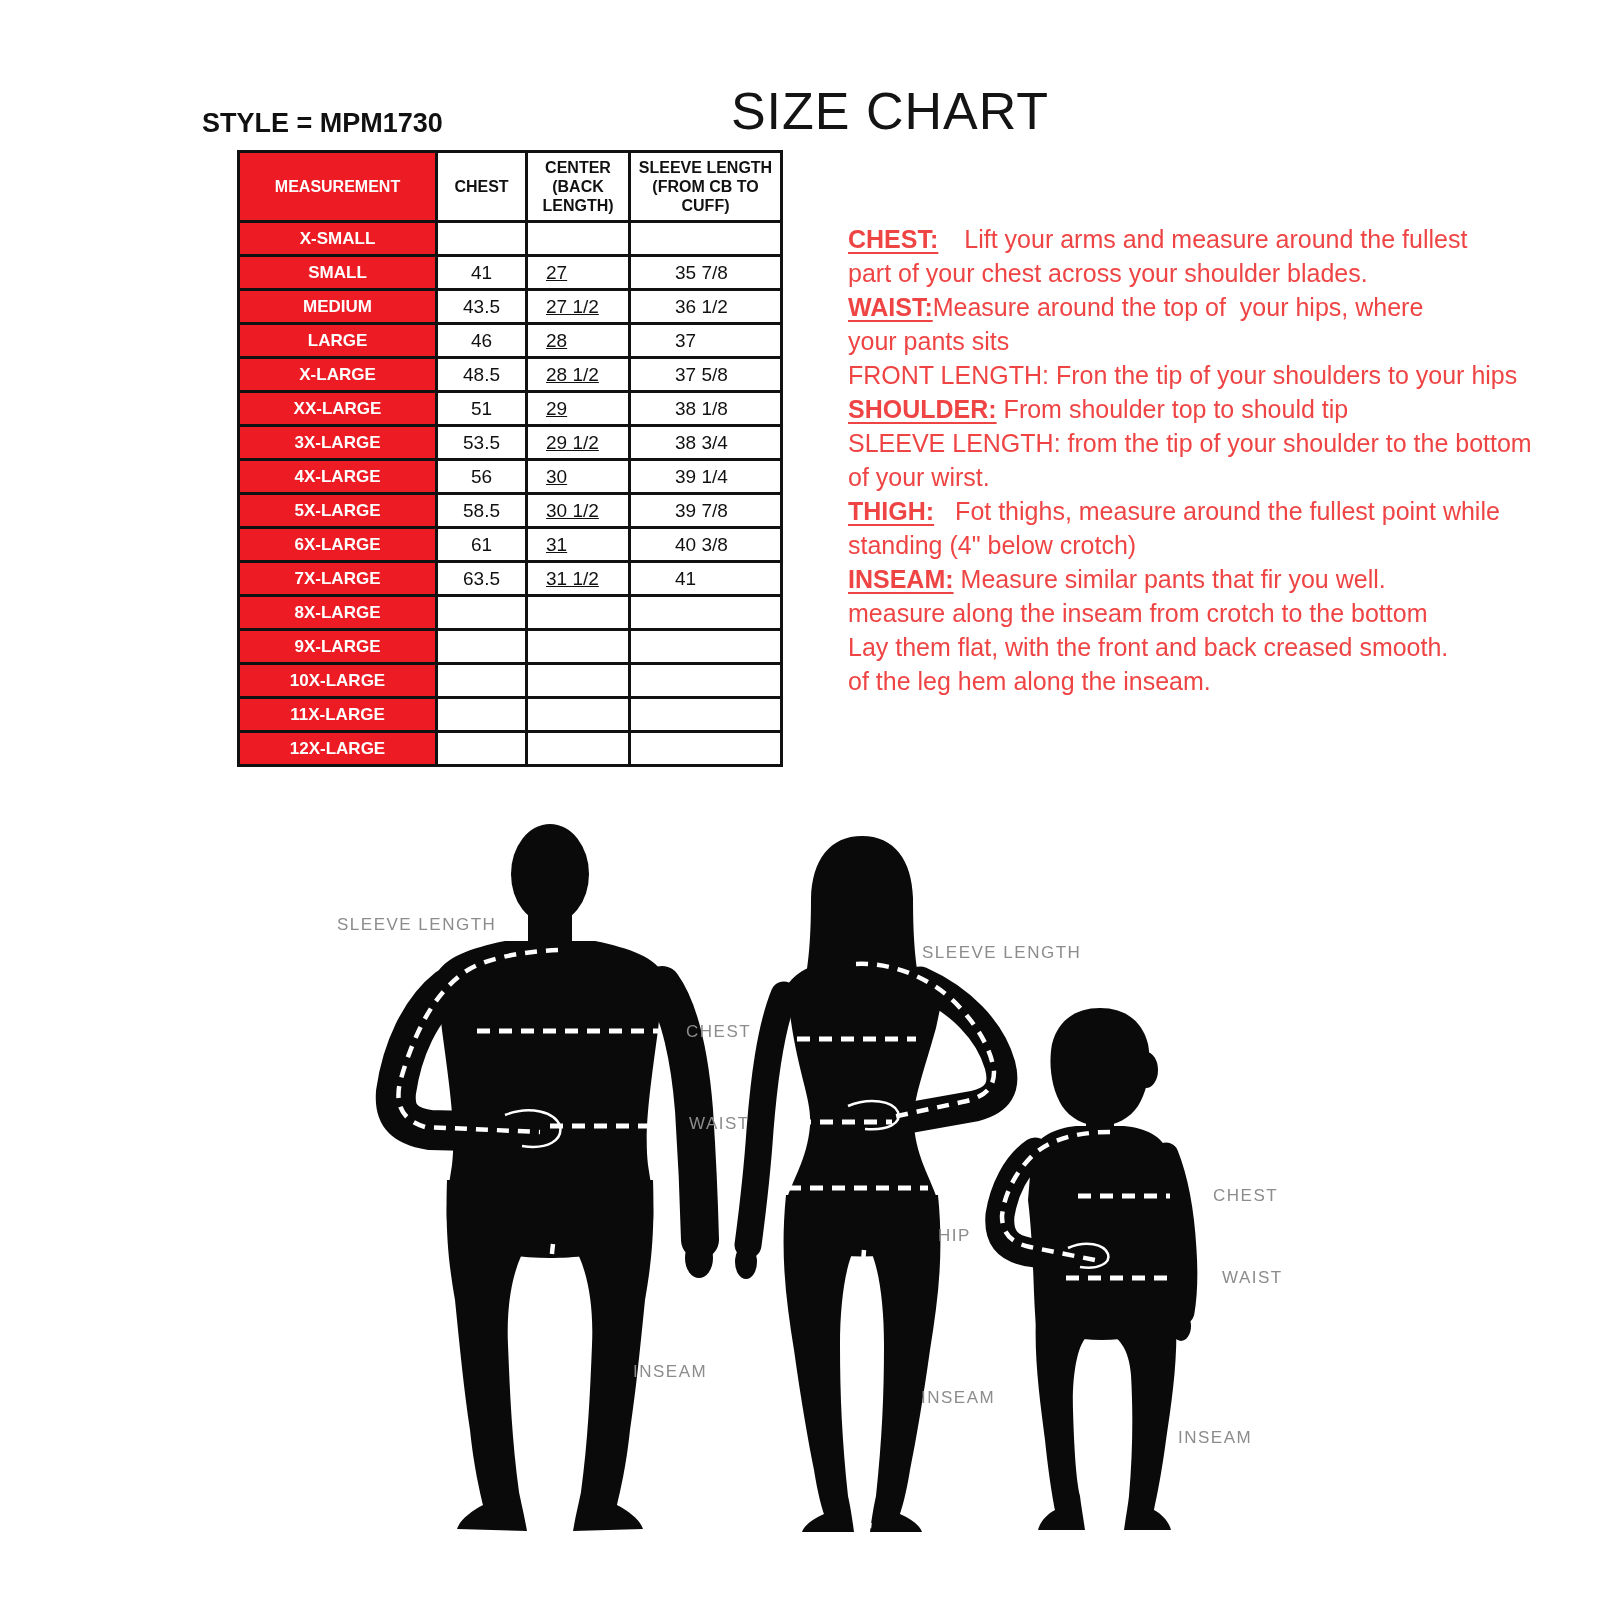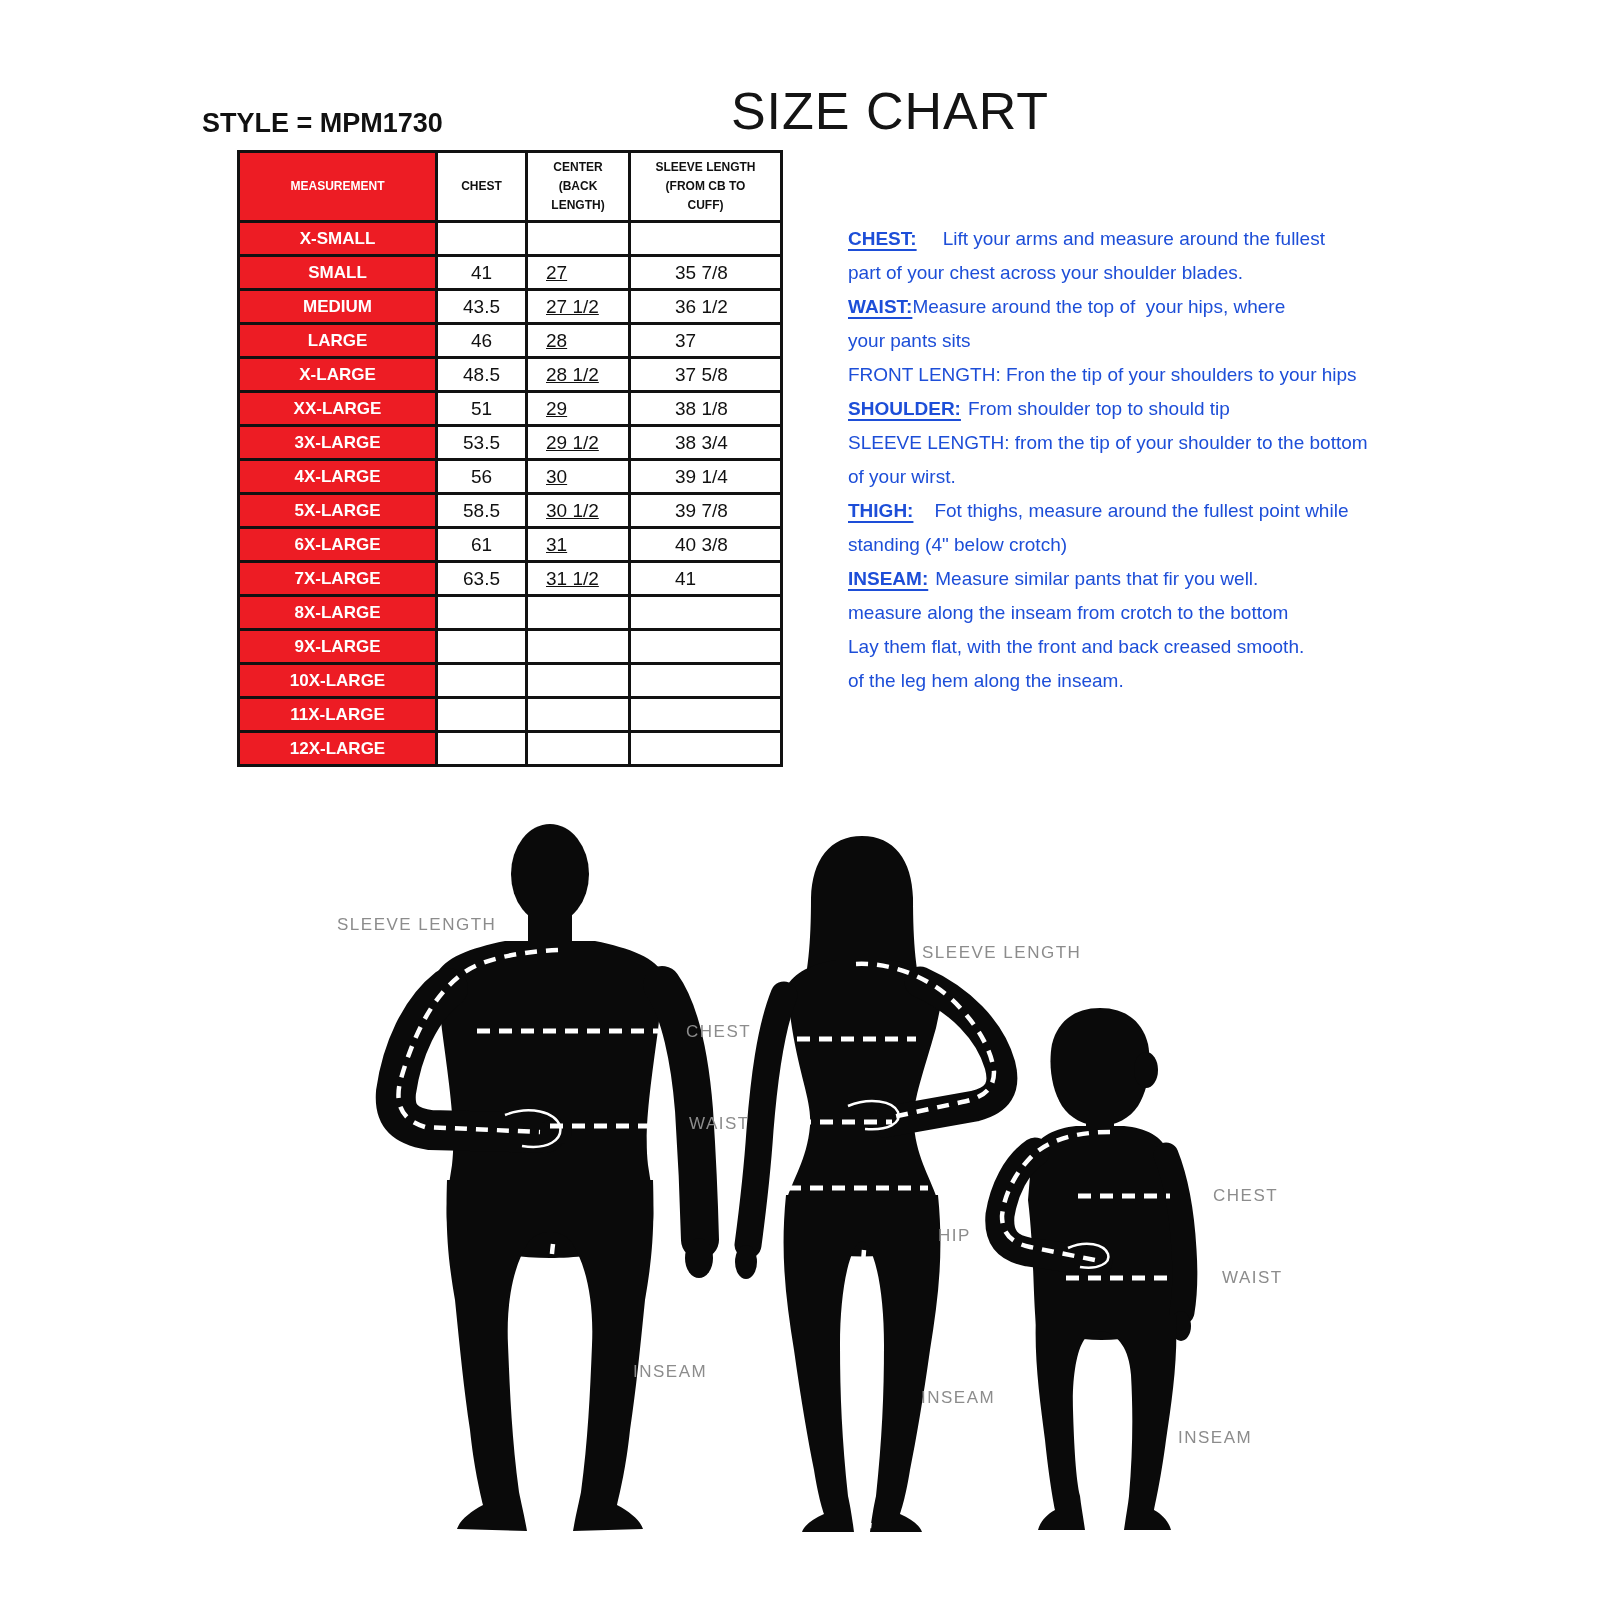--- a/index.html
+++ b/index.html
@@ -8,29 +8,29 @@
 
   .title{position:absolute;left:190px;top:28px;width:1400px;text-align:center;
          font-size:52px;font-weight:400;letter-spacing:1px;color:#141414;line-height:70px;margin-top:48px;}
   .subtitle{position:absolute;left:202px;top:108px;width:1400px;text-align:left;
          font-size:27px;font-weight:700;color:#111;line-height:30px;}
 
   table.size-table{position:absolute;left:237px;top:150px;border-collapse:collapse;table-layout:fixed;}
   .size-table th,.size-table td{border:3px solid #111;padding:0;vertical-align:middle;overflow:hidden;}
   .size-table thead tr{height:70px;}
   .size-table tbody tr{height:34px;}
-  .size-table th{font-size:12px;font-weight:700;line-height:19px;color:#111;text-align:center;white-space:pre-line;}
+  .size-table th{font-size:16px;font-weight:700;line-height:19px;color:#111;text-align:center;white-space:pre-line;}
   .size-table th.red,.size-table td.red{background:#ED1C24;color:#fff;}
   .size-table td{font-size:19px;color:#111;text-align:center;}
   .size-table td.red{font-size:17px;font-weight:700;text-align:center;}
   .size-table td.col-cb{text-align:left;padding-left:18px;text-decoration:underline;}
   .size-table td.col-sl{text-align:left;padding-left:44px;}
 
   .instructions{position:absolute;left:848px;top:222px;width:545px;}
-  .ins-line{height:34px;line-height:34px;font-size:19px;color:#1d4ed8;white-space:pre;}
+  .ins-line{height:34px;line-height:34px;font-size:25px;color:#ef4444;white-space:pre;}
   .ins-label{font-weight:700;}
   .ins-label.u{text-decoration:underline;text-decoration-thickness:2px;text-underline-offset:4px;}
 
   .figures-svg{position:absolute;left:0;top:800px;width:1600px;height:780px;}
   .fl{position:absolute;font-size:17px;letter-spacing:1.5px;color:#8c8c8c;white-space:nowrap;}
   .sil{fill:#0a0a0a;}
   .arm{fill:none;stroke:#0a0a0a;stroke-linecap:round;stroke-linejoin:round;}
   .dashH{fill:none;stroke:#fff;stroke-width:5;stroke-dasharray:13 9;}
   .dashS{fill:none;stroke:#fff;stroke-width:4.5;stroke-dasharray:12 9;}
   .dashI{fill:none;stroke:#fff;stroke-width:4.5;stroke-dasharray:10 11;}

